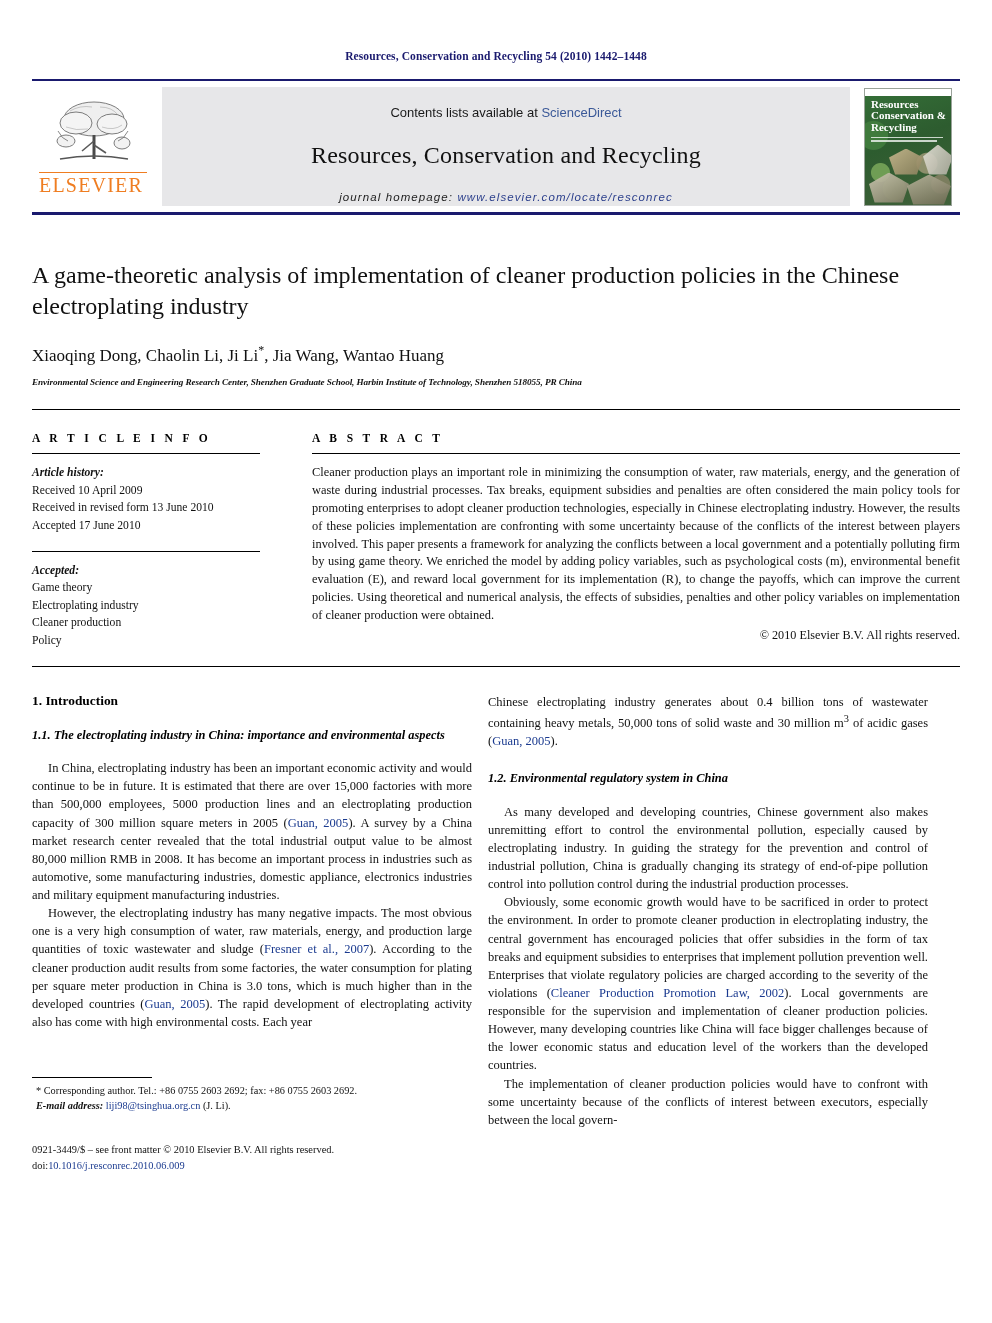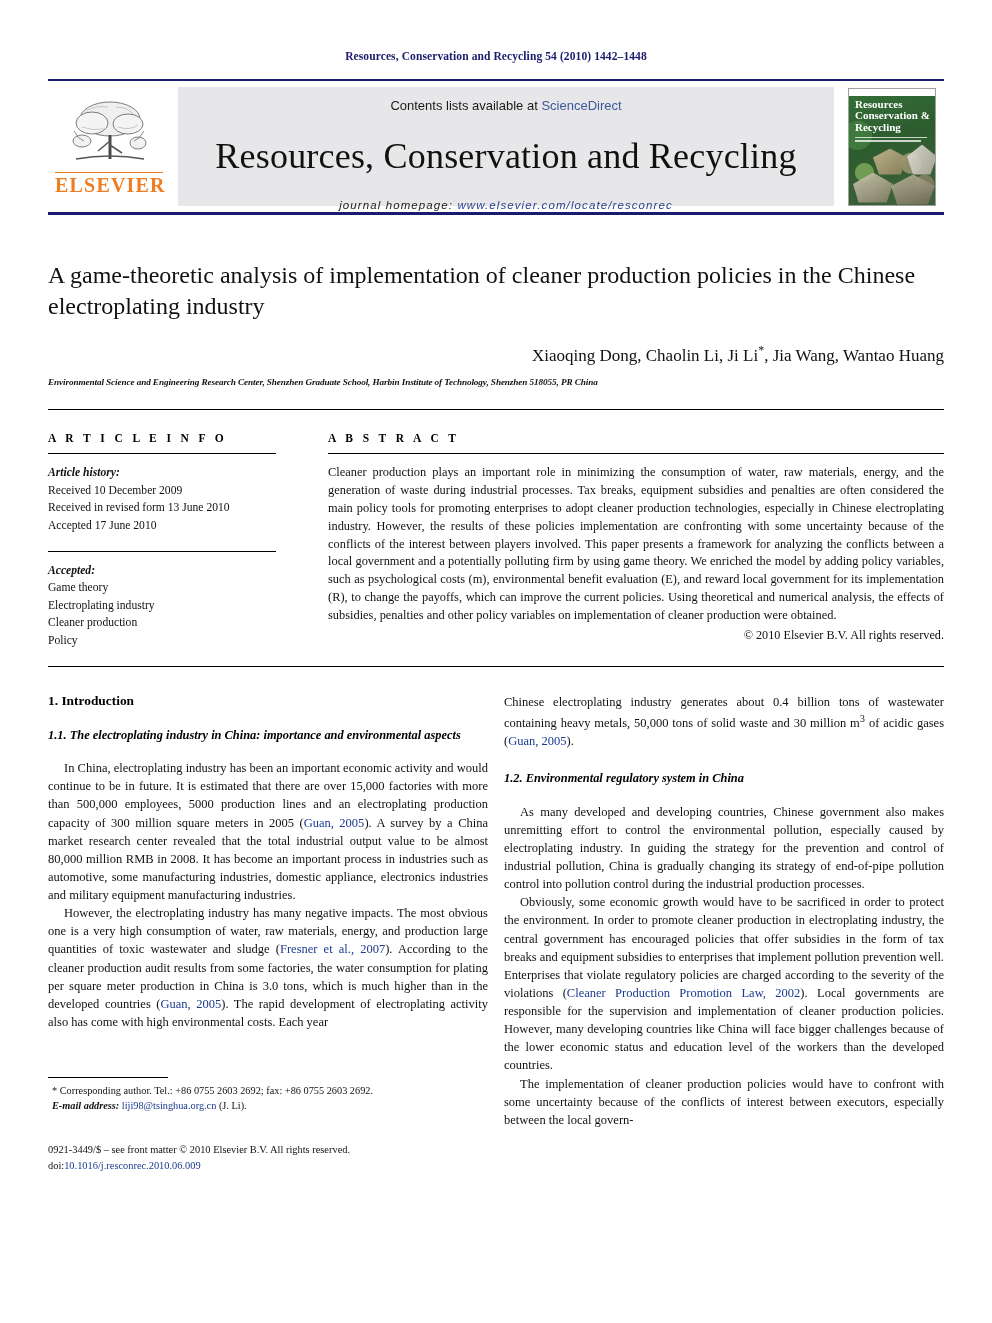--- a/index.html
+++ b/index.html
@@ -13,21 +13,21 @@
     font-family: "Liberation Serif", "DejaVu Serif", serif;
     color: #000000;
     position: relative;
     overflow: hidden;
   }
   .page {
     width: 992px;
     height: 1025px;
     position: relative;
     box-sizing: border-box;
-    padding: 0 48px;
+    padding: 0 32px;
     border-radius: 22px;
   }
 
   
   .running-head {
     text-align: center;
     color: #1a1a6e;
     font-weight: bold;
     font-size: 11.5px;
     letter-spacing: 0.1px;
@@ -47,22 +47,21 @@
   .masthead-logo {
     width: 122px;
     flex: 0 0 122px;
     display: flex;
     align-items: center;
     justify-content: center;
     background: #ffffff;
   }
   .elsevier-logo {
     width: 108px;
-    text-align: center;
-    font-weight: bold;
+    text-align: left;
   }
   .elsevier-tree {
     display: block;
     margin: 0 auto;
   }
   .elsevier-word {
     font-family: "Liberation Serif", serif;
     color: #ef7d21;
     font-size: 20px;
     letter-spacing: 1.2px;
@@ -87,21 +86,21 @@
     font-family: "Liberation Sans", sans-serif;
     font-size: 13px;
     color: #1a1a1a;
     margin-top: 19px;
   }
   .contents-line .sd-link {
     color: #3b5998;
   }
   .journal-name {
     font-family: "Liberation Serif", serif;
-    font-size: 36px;
+    font-size: 24px;
     color: #111111;
     margin: 22px 0 22px 0;
     letter-spacing: 0.2px;
   }
   .homepage-line {
     font-family: "Liberation Sans", sans-serif;
     font-size: 11.5px;
     letter-spacing: 1.1px;
     color: #222222;
     margin-bottom: 4px;
@@ -211,21 +210,20 @@
     color: #111111;
     margin: 0;
     font-weight: normal;
     max-width: 880px;
   }
   .authors {
     font-family: "Liberation Serif", serif;
     font-size: 17px;
     margin-top: 22px;
     color: #111111;
-    text-align: right;
   }
   .authors sup {
     font-size: 12px;
   }
   .affiliation {
     font-family: "Liberation Serif", serif;
     font-style: italic;
     font-weight: bold;
     font-size: 9.2px;
     margin-top: 11px;
@@ -441,21 +439,21 @@
 
   <div class="info-rule"></div>
 
   <div class="info-abstract">
 
     <div class="col-info">
       <div class="sec-label">A R T I C L E   I N F O</div>
       <div class="thin-rule"></div>
       <div class="info-group">
         <div class="gl">Article history:</div>
-        <div>Received 10 December 2009</div>
+        <div>Received 10 April 2009</div>
         <div>Received in revised form 13 June 2010</div>
         <div>Accepted 17 June 2010</div>
       </div>
       <div class="info-rule-2"></div>
       <div class="info-group">
         <div class="gl">Accepted:</div>
         <div>Game theory</div>
         <div>Electroplating industry</div>
         <div>Cleaner production</div>
         <div>Policy</div>

